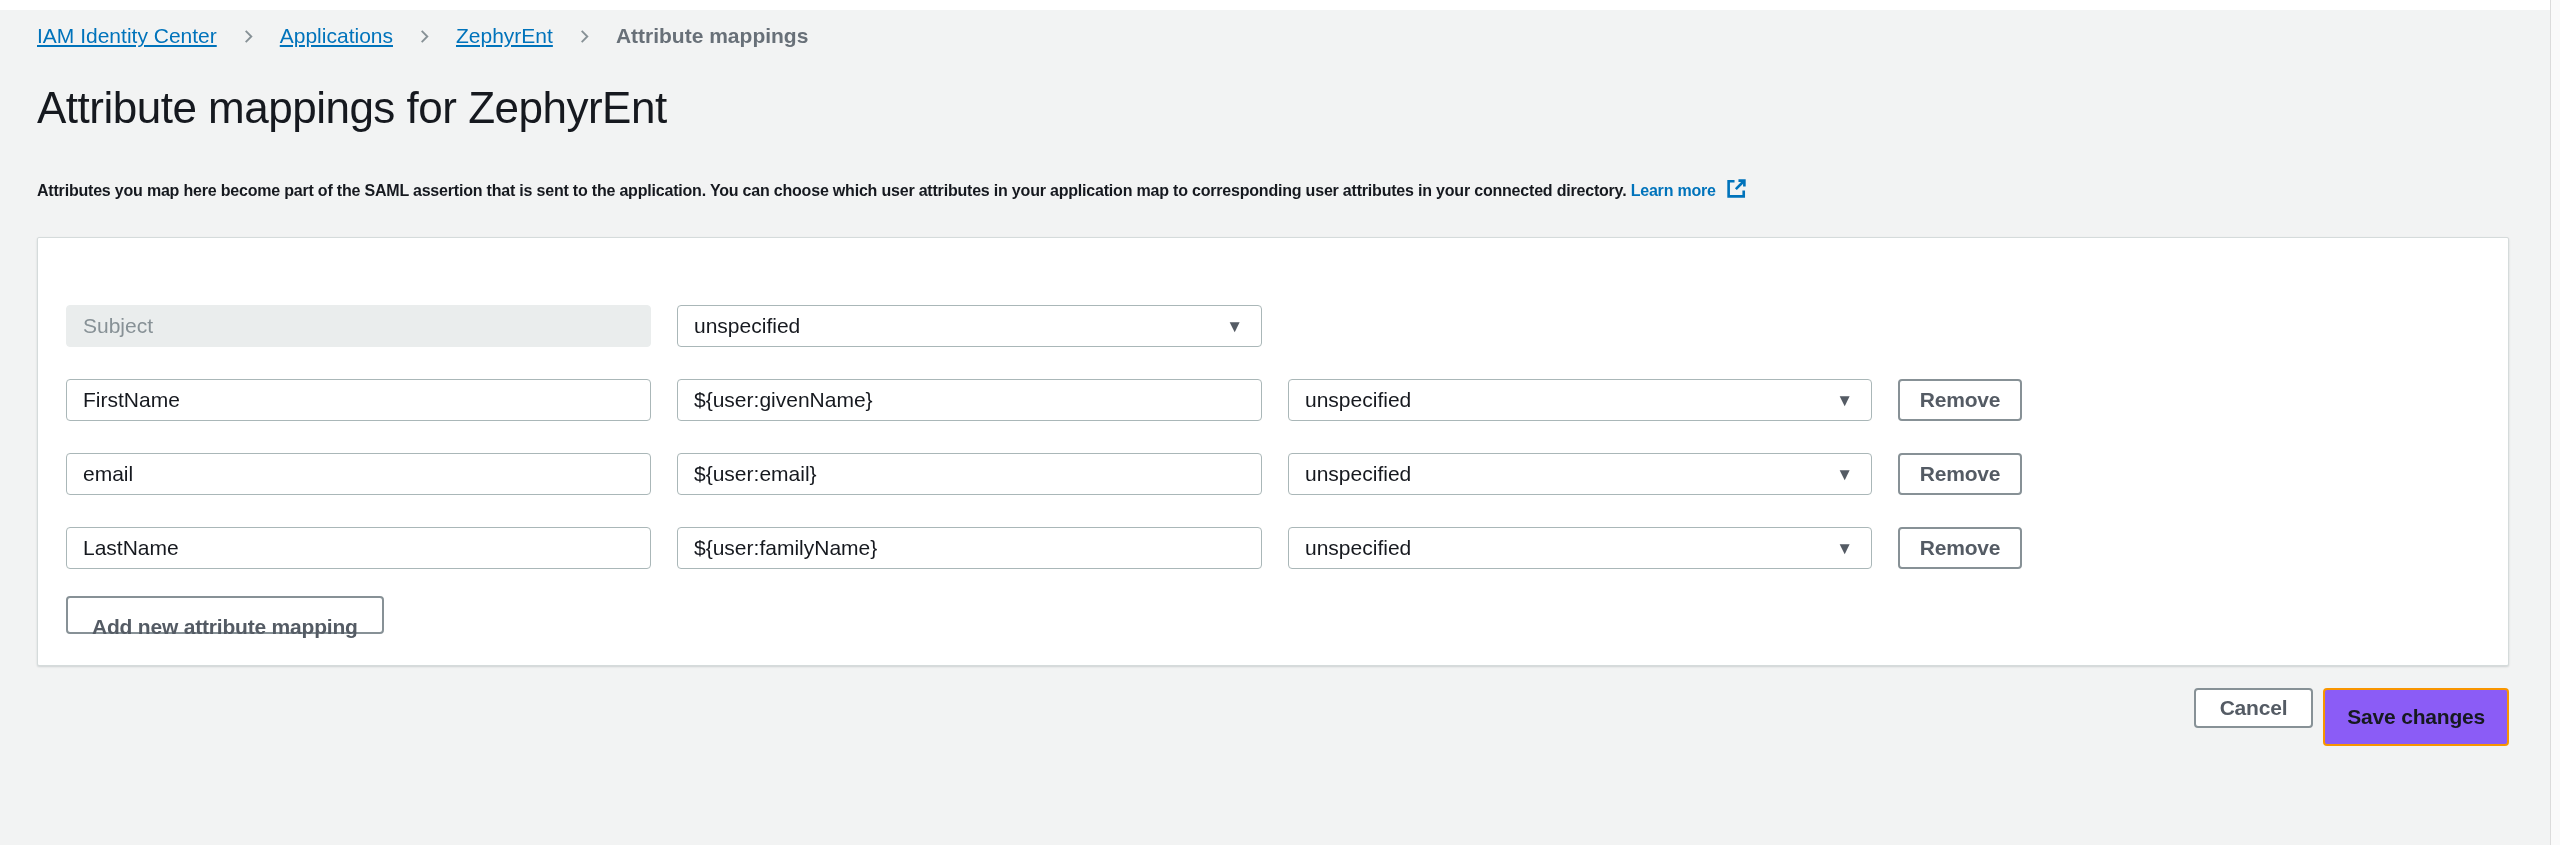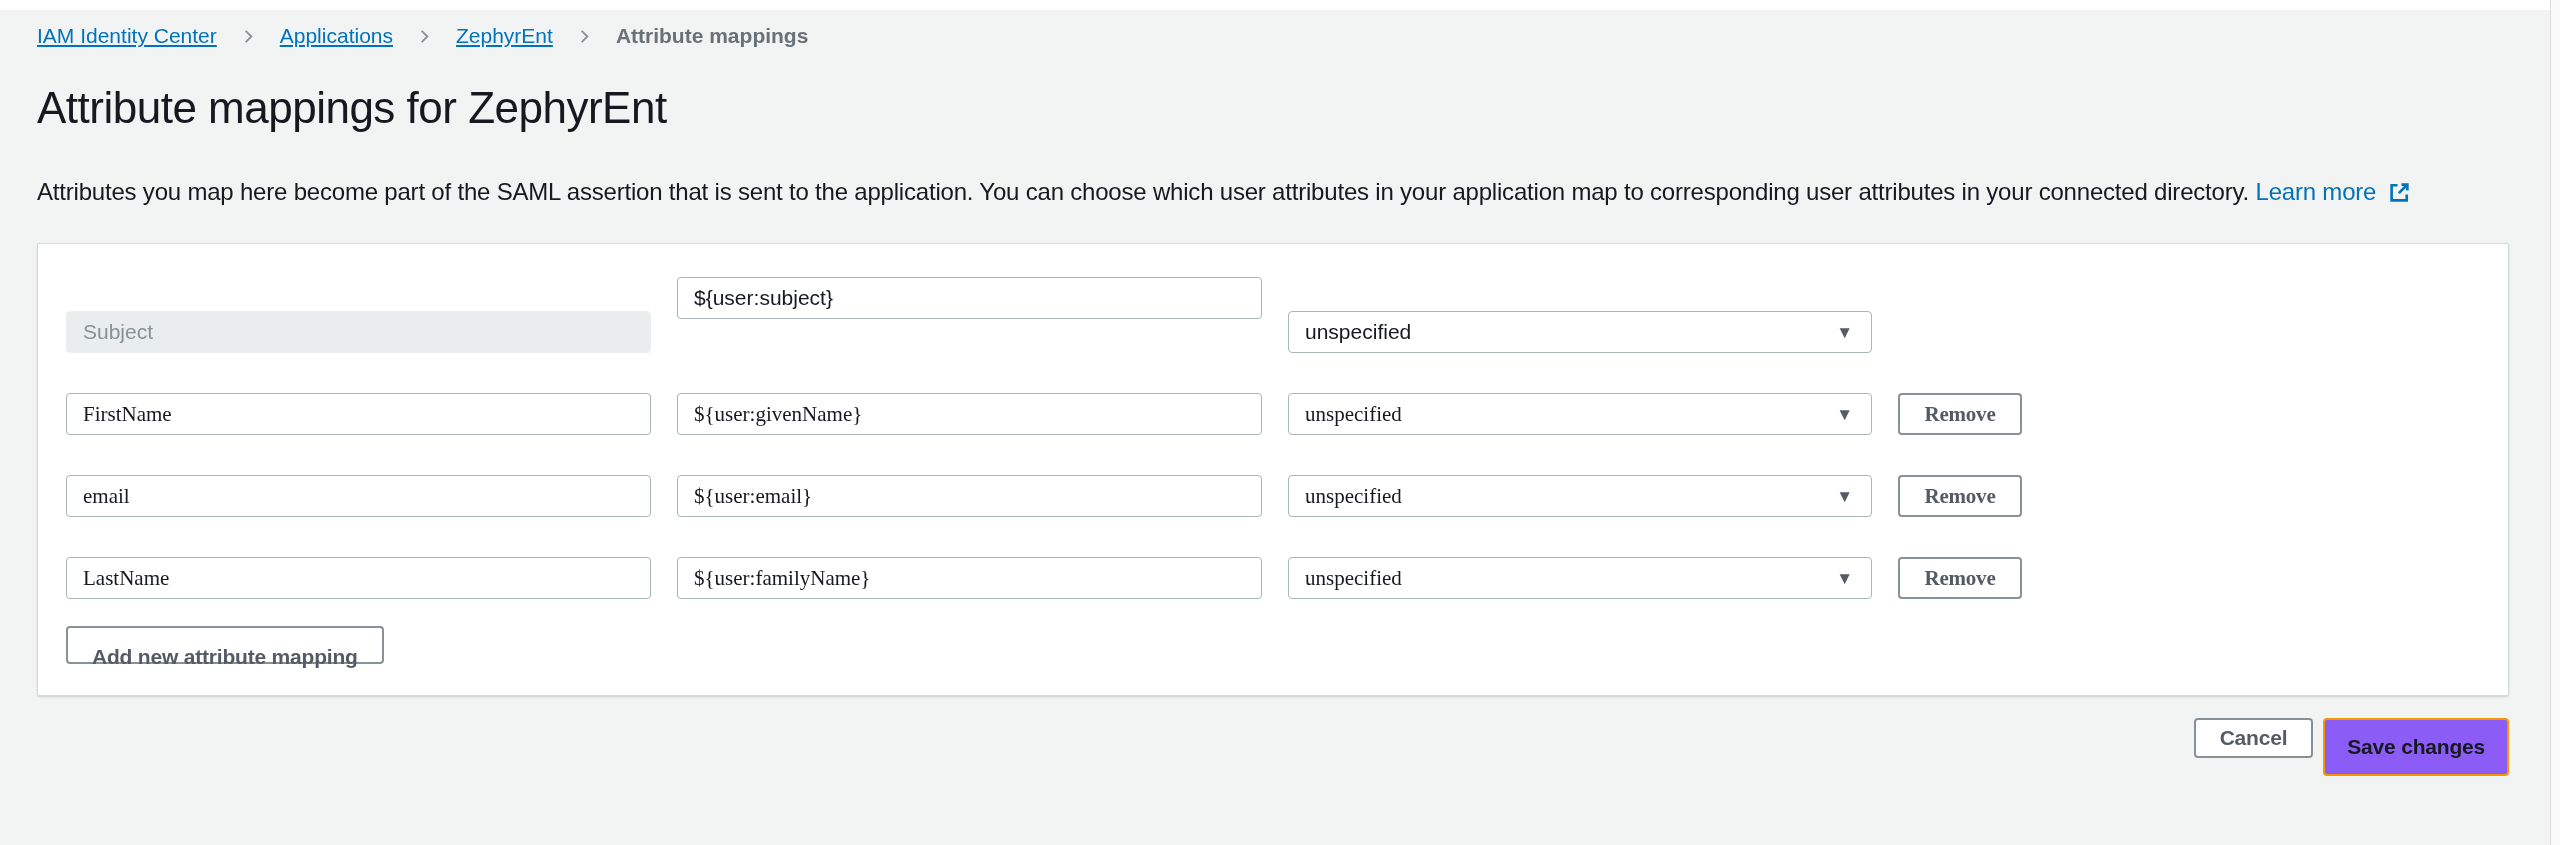--- a/index.html
+++ b/index.html
@@ -26,24 +26,25 @@
     font-size: 44px;
     font-weight: 500;
     letter-spacing: -0.5px;
     color: #16191f;
     line-height: 52px;
   }
 
   
   .desc {
     margin-top: 44px;
-    font-size: 24px;
+    font-size: 16px;
     letter-spacing: -0.2px;
     white-space: nowrap;
     color: #16191f;
+    font-weight: bold;
   }
   .desc a { color: #0073bb; text-decoration: none; cursor: pointer; }
   .ext-icon { display: inline-block; vertical-align: -3px; margin-left: 6px; }
 
   
   .card {
     margin-top: 34px;
     width: 2472px;
     background: #ffffff;
     border: 1px solid #d5dbdb;
@@ -58,21 +59,21 @@
     align-items: start;
   }
   .header-row div {
     font-size: 20px;
     letter-spacing: -0.3px;
     white-space: nowrap;
     overflow: hidden;
     color: #16191f;
     line-height: 26px;
   }
-  .row { margin-top: 40px; font-family: Liberation Serif, serif; }
+  .row { margin-top: 32px; }
   .row-first { margin-top: 5px; }
   .offset-down { margin-top: 34px; }
 
   input.field {
     width: 100%;
     height: 42px;
     border: 1px solid #aab7b8;
     border-radius: 4px;
     background: #ffffff;
     font-family: inherit;
@@ -188,23 +189,20 @@
   </p>
 
   <section class="card">
 
 
     
     <div class="grid row-first">
       <div class="offset-down">
         <input class="field" disabled="" value="Subject" style="">
       </div>
-      <div>
-        <input class="field" value="${user:subject}" style="">
-      </div>
       <div class="offset-down">
         <div class="select">
           <span>unspecified</span>
           <span class="caret">▼</span>
         </div>
       </div>
       <div></div>
     </div>
 
     

